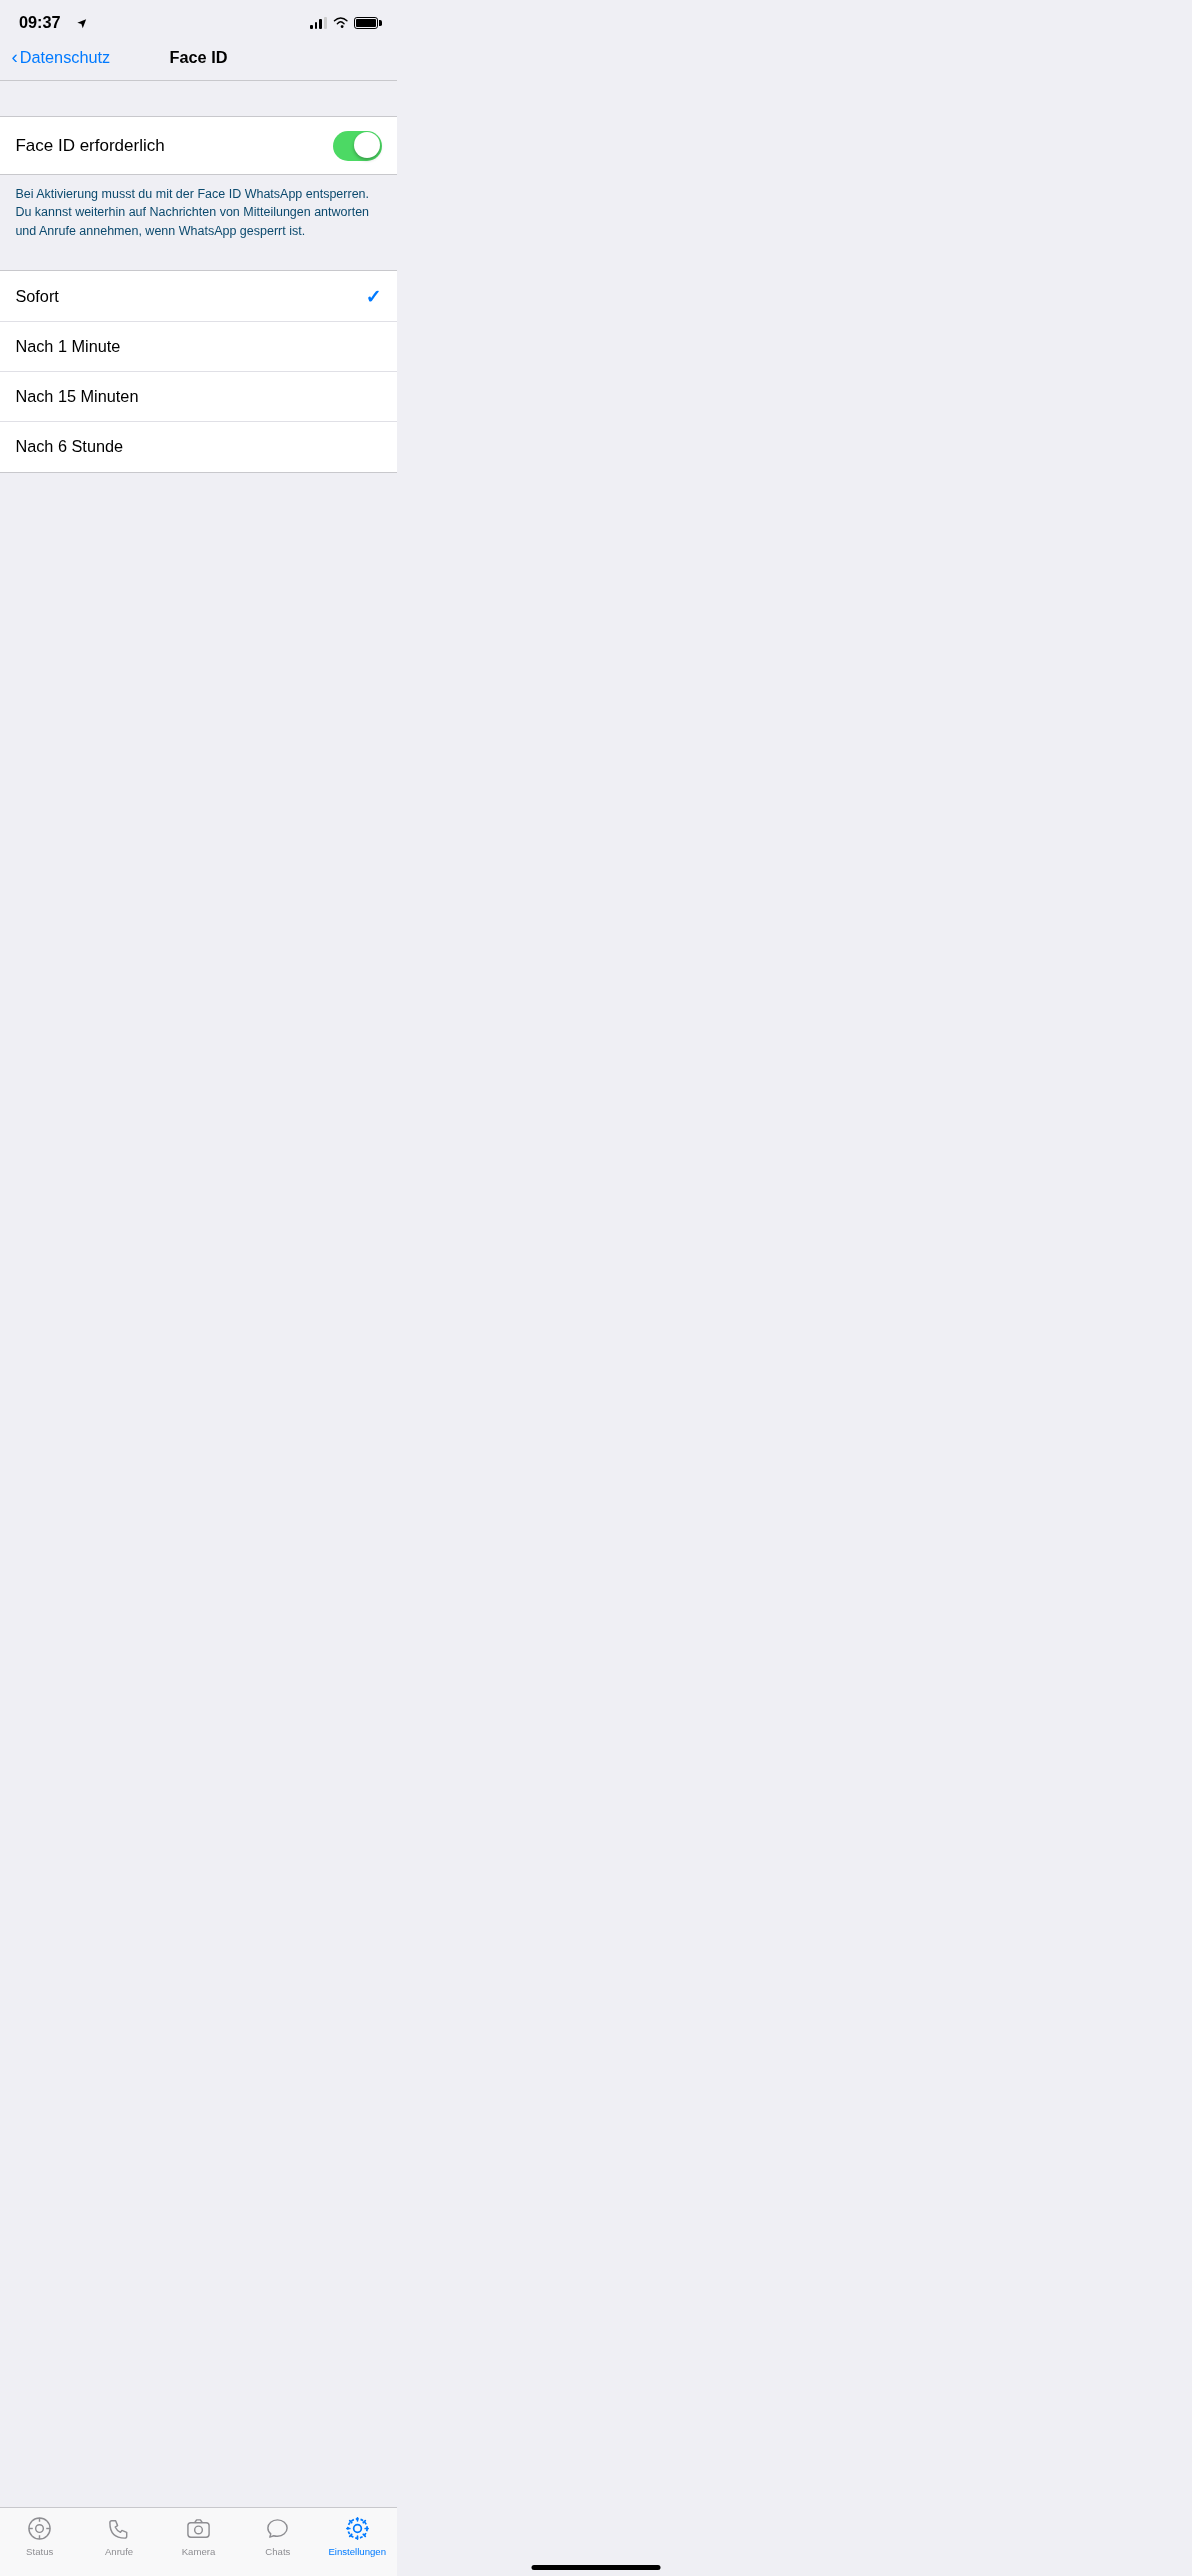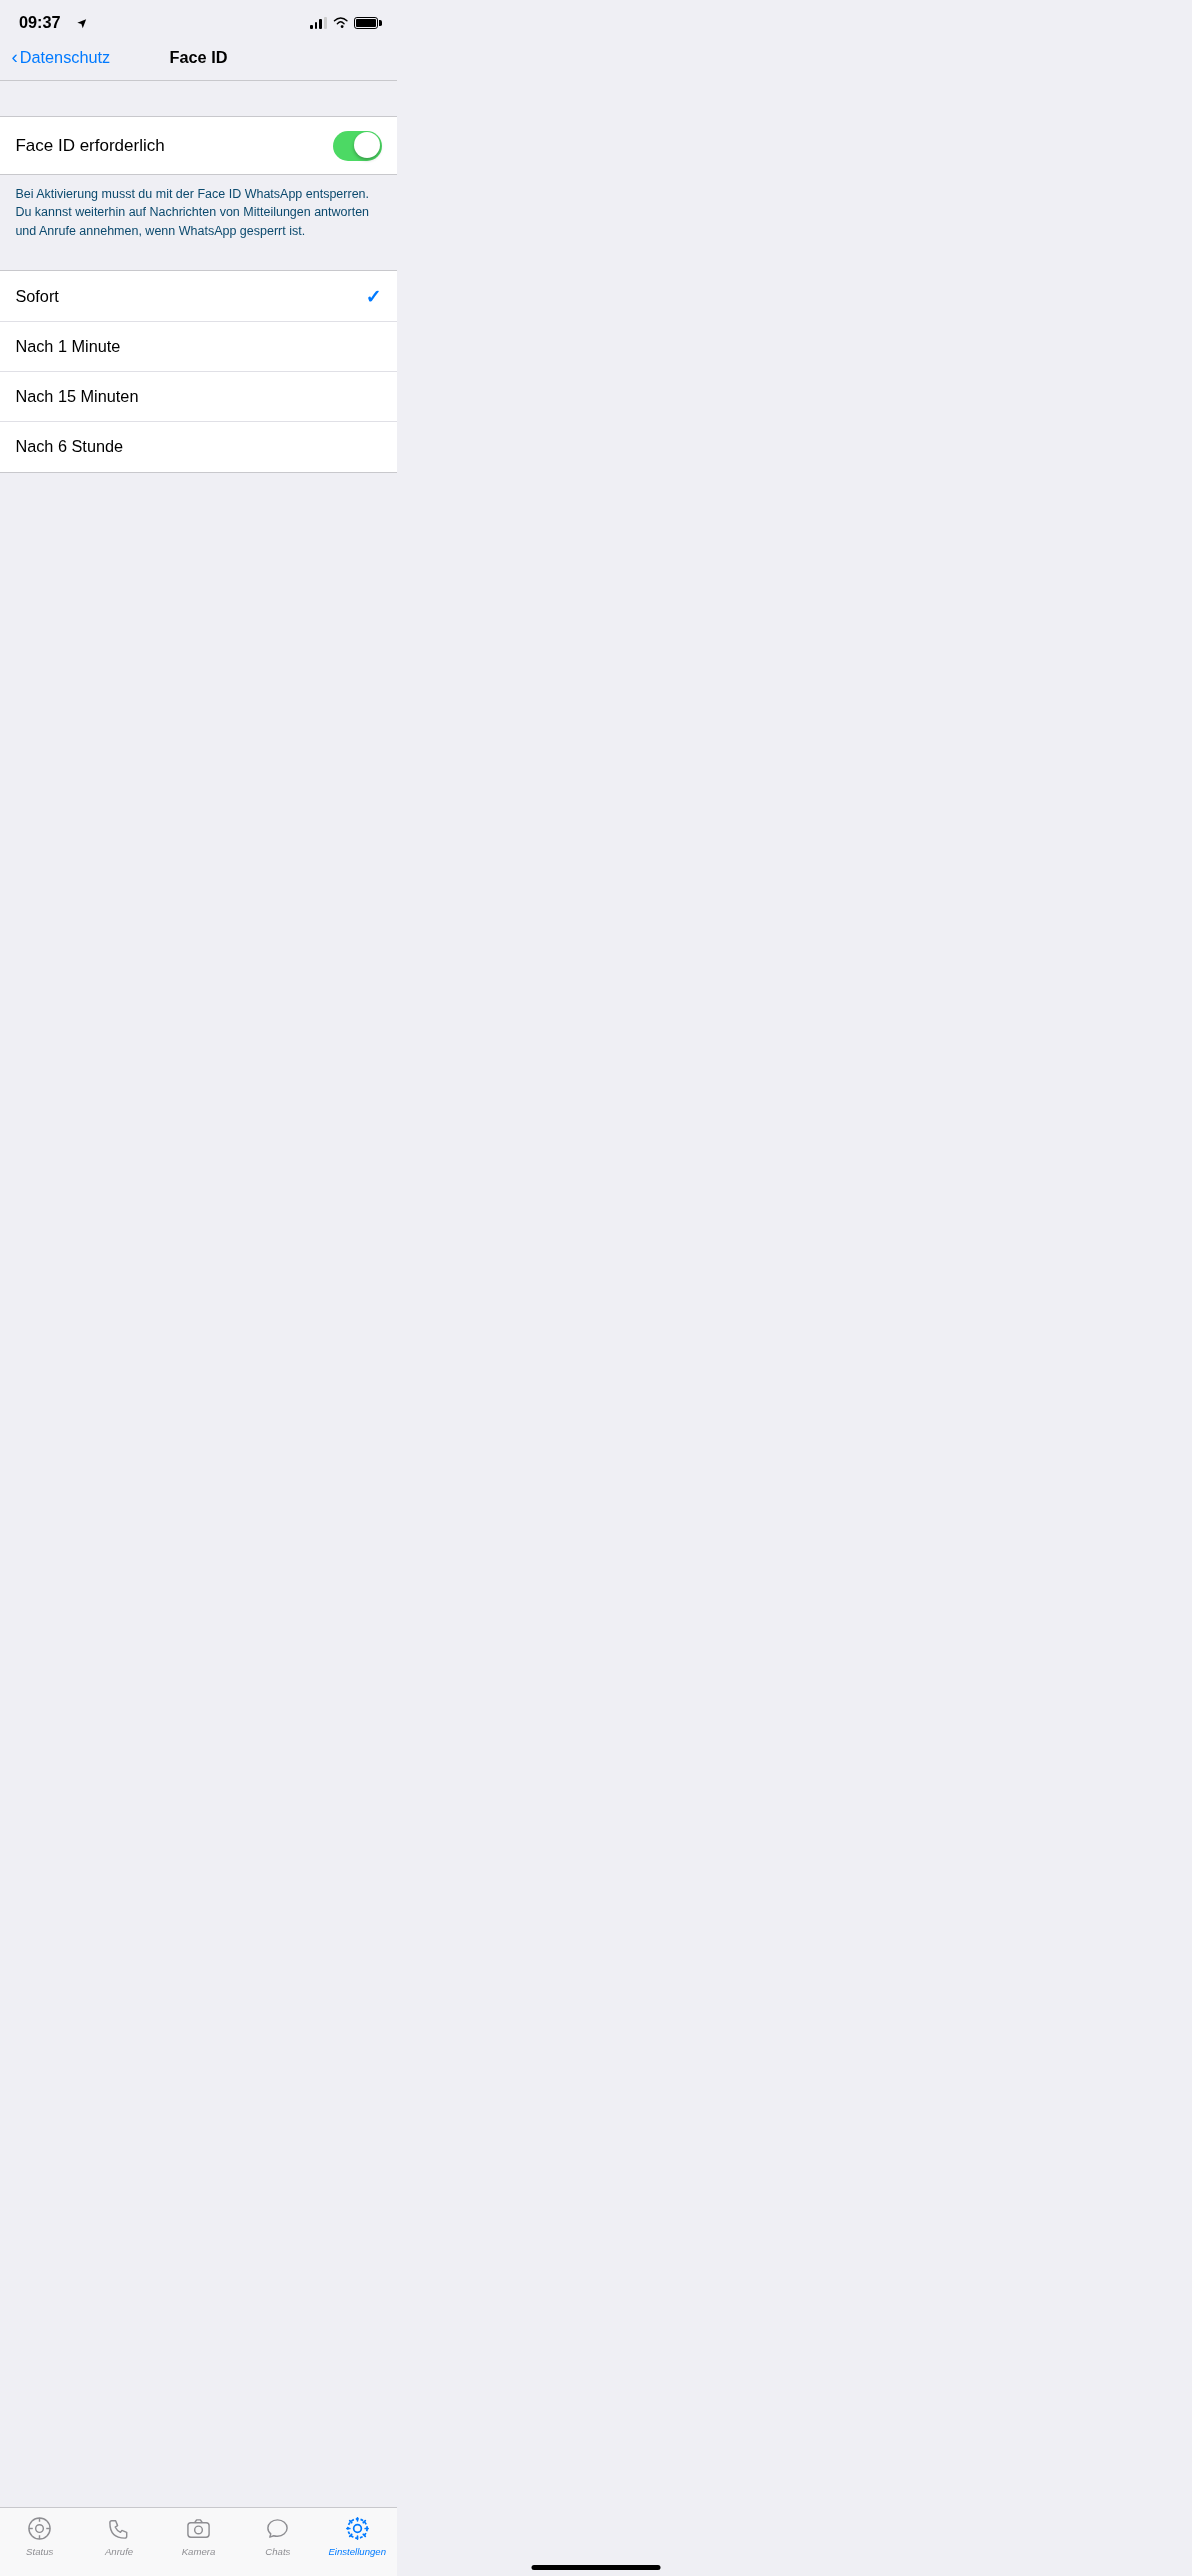--- a/index.html
+++ b/index.html
@@ -222,21 +222,20 @@
       position: fixed;
       bottom: 0;
       left: 0;
       width: 397px;
       background: rgba(249, 249, 249, 0.94);
       border-top: 1px solid #c8c8cc;
       display: flex;
       justify-content: space-around;
       align-items: center;
       padding: 7.7px 0 19px;
-      font-style: italic;
     }
 
     .tab-item {
       display: flex;
       flex-direction: column;
       align-items: center;
       gap: 3.8px;
       cursor: pointer;
       min-width: 58px;
     }

